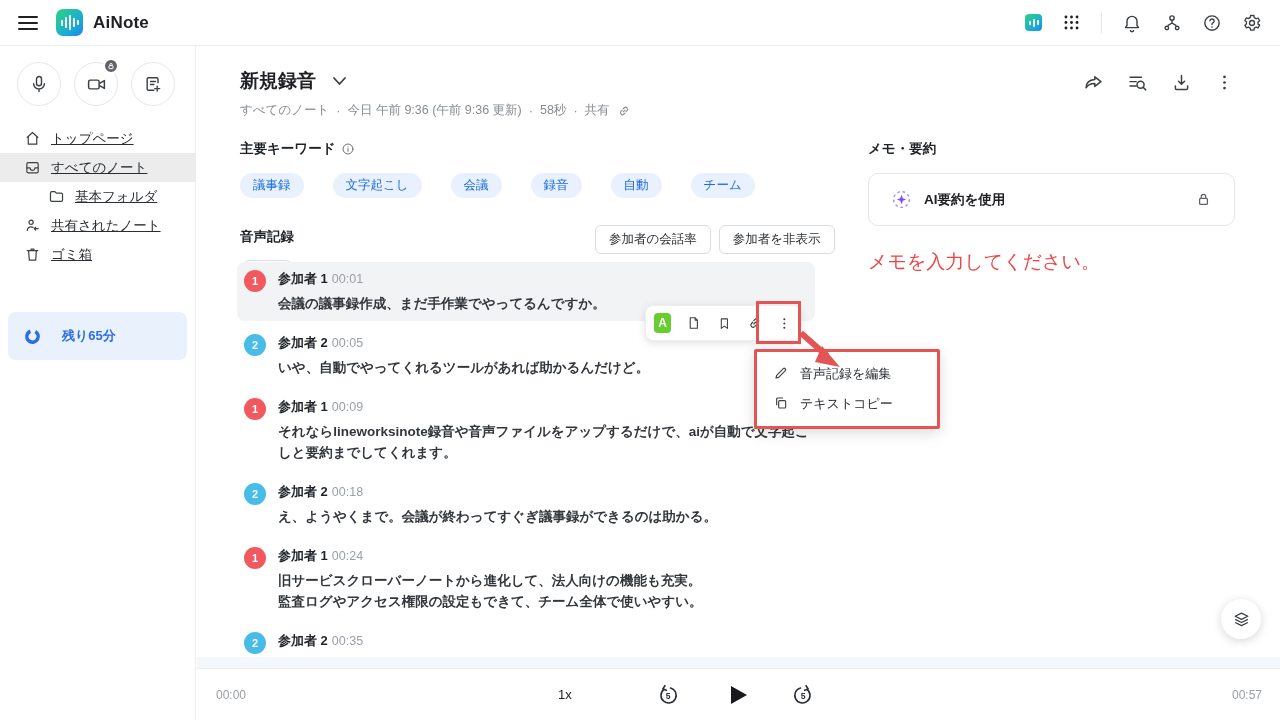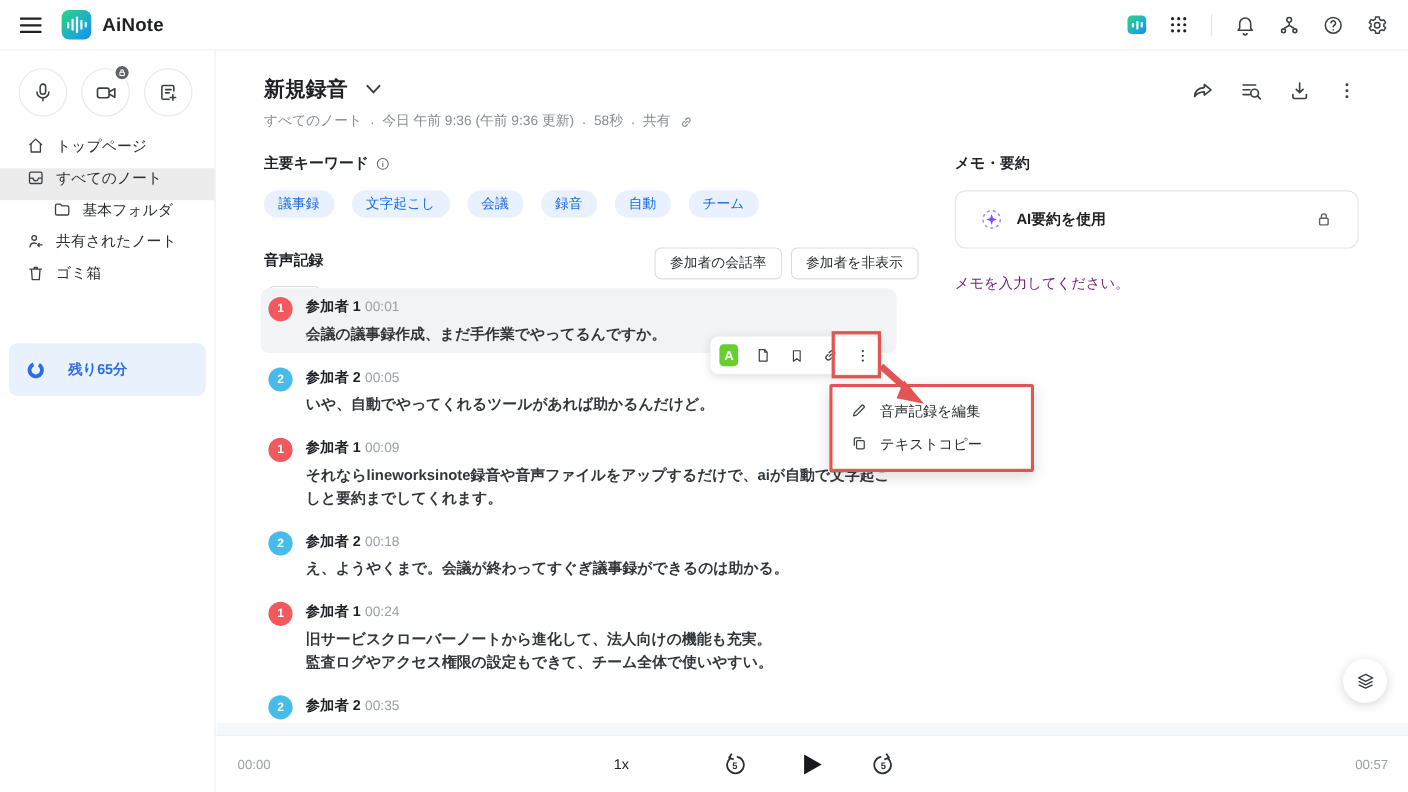--- a/index.html
+++ b/index.html
@@ -27,41 +27,41 @@
   .sidebar { position:absolute; top:46px; left:0; width:196px; bottom:0;
     border-right:1px solid #ebedef; background:#fff; }
   .quick-actions { display:flex; gap:13px; padding:16px 0 0 17px; }
   .qa-btn { position:relative; width:44px; height:44px; border-radius:50%;
     border:1px solid #e6e8eb; background:#fff; display:flex; align-items:center;
     justify-content:center; cursor:pointer; }
   .lock-badge { position:absolute; top:-5px; right:-2px; width:16px; height:16px;
     border-radius:50%; background:#5f6368; border:2px solid #fff;
     display:flex; align-items:center; justify-content:center; }
   .nav { margin-top:18px; }
-  .nav-item { height:29px; display:flex; gap:10px;
-    padding-left:24px; font-size:13.5px; color:#2a2e33; cursor:pointer; }
+  .nav-item { height:29px; display:flex; align-items:center; gap:10px;
+    padding-left:24px; font-size:13.5px; color:#2a2e33; cursor:pointer;text-decoration:underline; }
   .nav-item.selected { background:#ececec; }
   .nav-item.indent { padding-left:48px; }
   .remaining { position:absolute; left:8px; right:8px; top:266px; height:48px;
     background:#e9f1fc; border-radius:8px; display:flex; align-items:center;
     gap:21px; padding-left:16px; cursor:pointer; }
   .remaining-label { color:#2b6de8; font-size:13px; font-weight:bold; }
 
   
   .main { position:absolute; left:196px; top:46px; right:0; bottom:52px; }
   .note-title-row { position:absolute; left:44px; top:22px; display:flex;
     align-items:center; gap:16px; }
   .note-title { font-size:19px; font-weight:bold; }
   .main-actions { position:absolute; right:46px; top:26px; display:flex;
     align-items:center; gap:23px; }
   .meta { position:absolute; left:44px; top:56px; font-size:12.5px; color:#878d93;
     display:flex; align-items:center; gap:7px; }
   .kw-heading, .tr-heading, .memo-heading { font-size:13.5px; font-weight:bold; color:#1f2328; }
   .kw-head-row { position:absolute; left:44px; top:94px; display:flex; align-items:center; gap:6px; }
-  .tags { position:absolute; left:44px; top:127px; display:flex; gap:16px; }
+  .tags { position:absolute; left:44px; top:127px; display:flex; gap:29px; }
   .tag { background:#e8f1fd; color:#1a6be8; font-size:12.5px; padding:4px 13px;
     border-radius:13px; cursor:pointer; white-space:nowrap; }
 
   .tr-head-row { position:absolute; left:44px; top:182px; display:flex; align-items:center; gap:14px;flex-direction:column; }
   .btn-outline { border:1px solid #dadce0; border-radius:6px; background:#fff;
     font-size:12.5px; color:#2a2e33; padding:4px 11px; cursor:pointer; white-space:nowrap;
     font-family:inherit; }
   .tr-actions { position:absolute; left:399px; top:179px; display:flex; gap:8px; }
   .tr-actions .btn-outline { padding:5px 13px; }
 
@@ -96,22 +96,22 @@
   .menu { padding:7px 0; background:#fff; }
   .menu-item { display:flex; align-items:flex-start; gap:11px; padding:6px 16px;
     font-size:13px; color:#2a2e33; cursor:pointer; white-space:nowrap; }
 
   
   .memo-head { position:absolute; left:672px; top:94px; }
   .ai-card { position:absolute; left:672px; top:127px; width:367px; height:53px;
     border:1px solid #e4e6ea; border-radius:10px; background:#fff; display:flex;
     align-items:center; padding:0 22px; gap:12px; cursor:pointer; }
   .ai-label { font-size:13.5px; font-weight:bold; flex:1; }
-  .memo-placeholder { position:absolute; left:672px; top:203px; font-size:13px;
-    color:#701a75; }
+  .memo-placeholder { position:absolute; left:672px; top:203px; font-size:19px;
+    color:#ef4444; }
 
   
   .fab { position:absolute; left:1221px; top:599px; width:40px; height:40px;
     border-radius:50%; background:#fff; box-shadow:0 2px 10px rgba(0,0,0,.16);
     display:flex; align-items:center; justify-content:center; cursor:pointer; z-index:8; }
 
   
   .playing-strip { position:absolute; left:197px; right:0; top:657px; height:11px;
     background:#f4f8fb; }
   .player { position:absolute; left:196px; right:0; bottom:0; height:52px;

